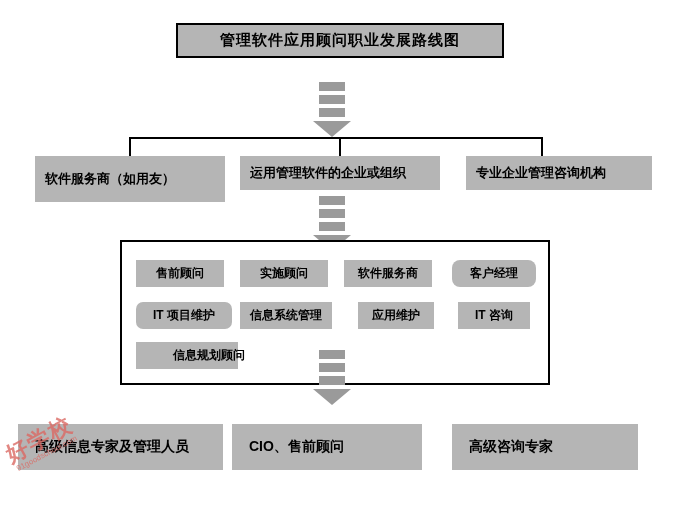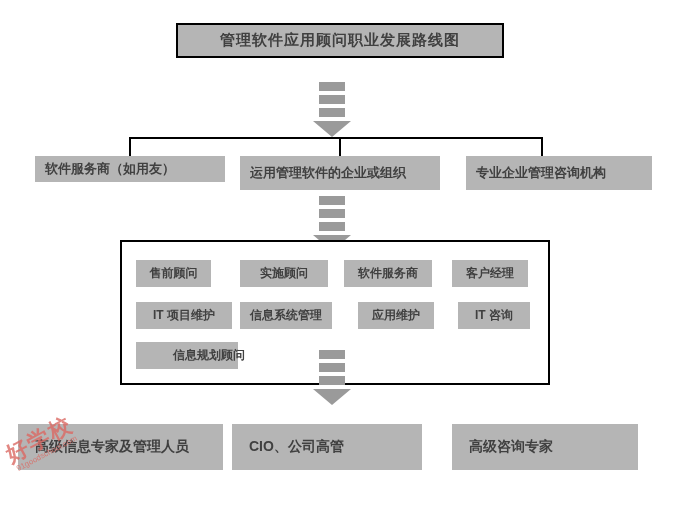--- a/index.html
+++ b/index.html
@@ -1,19 +1,19 @@
 <!DOCTYPE html>
 <html><head>
 <meta charset="utf-8">
 <style>
   html,body{margin:0;padding:0;}
   body{background:#ffffff;font-family:"Liberation Sans","DejaVu Sans",sans-serif;}
   .canvas{position:relative;width:678px;height:505px;background:#ffffff;overflow:hidden;}
 
-  .gbox{position:absolute;background:#b5b5b5;color:#404040;font-weight:bold;
+  .gbox{position:absolute;background:#b5b5b5;color:#000000;font-weight:bold;
         display:flex;align-items:center;box-sizing:border-box;white-space:nowrap;}
   .title-box{border:2px solid #000;justify-content:center;font-size:15px;letter-spacing:1px;}
   .lvl1{font-size:13px;padding-left:10px;}
   .pos{font-size:12px;justify-content:center;}
   .lvl3{font-size:14px;padding-left:17px;}
 
   .line{position:absolute;background:#000;}
   .container-box{position:absolute;border:2px solid #000;background:#ffffff;box-sizing:border-box;}
 
   .arrow{position:absolute;display:flex;flex-direction:column;align-items:center;width:38px;}
@@ -38,54 +38,54 @@
     <span class="bar"></span>
     <span class="bar"></span>
     <span class="tri"></span>
   </div>
 
   <div class="line" style="left:129px;top:137px;width:414px;height:2px;"></div>
   <div class="line" style="left:129px;top:137px;width:2px;height:19px;"></div>
   <div class="line" style="left:339px;top:137px;width:2px;height:19px;"></div>
   <div class="line" style="left:541px;top:137px;width:2px;height:19px;"></div>
 
-  <div class="gbox lvl1" style="left:35px;top:156px;width:190px;height:26px;">软件服务商（如用友）</div>
+  <div class="gbox lvl1" style="left:35px;top:156px;width:190px;height:46px;">软件服务商（如用友）</div>
   <div class="gbox lvl1" style="left:240px;top:156px;width:200px;height:34px;">运用管理软件的企业或组织</div>
   <div class="gbox lvl1" style="left:466px;top:156px;width:186px;height:34px;">专业企业管理咨询机构</div>
 
   <div class="arrow" style="left:313px;top:196px;">
     <span class="bar"></span>
     <span class="bar"></span>
     <span class="bar"></span>
     <span class="tri"></span>
   </div>
 
   <div class="container-box" style="left:120px;top:240px;width:430px;height:145px;"></div>
 
-  <div class="gbox pos" style="left:136px;top:260px;width:75px;height:27px;">售前顾问</div>
+  <div class="gbox pos" style="left:136px;top:260px;width:88px;height:27px;">售前顾问</div>
   <div class="gbox pos" style="left:240px;top:260px;width:88px;height:27px;">实施顾问</div>
   <div class="gbox pos" style="left:344px;top:260px;width:88px;height:27px;">软件服务商</div>
-  <div class="gbox pos" style="left:452px;top:260px;width:76px;height:27px;">客户经理</div>
+  <div class="gbox pos" style="left:452px;top:260px;width:84px;height:27px;border-radius:8px;">客户经理</div>
 
-  <div class="gbox pos" style="left:136px;top:302px;width:96px;height:27px;">IT 项目维护</div>
+  <div class="gbox pos" style="left:136px;top:302px;width:96px;height:27px;border-radius:7px;">IT 项目维护</div>
   <div class="gbox pos" style="left:240px;top:302px;width:92px;height:27px;">信息系统管理</div>
   <div class="gbox pos" style="left:358px;top:302px;width:76px;height:27px;">应用维护</div>
   <div class="gbox pos" style="left:458px;top:302px;width:72px;height:27px;">IT 咨询</div>
 
   <div class="gbox pos" style="left:136px;top:342px;width:102px;height:27px;padding-left:44px;">信息规划顾问</div>
 
   <div class="arrow" style="left:313px;top:350px;">
     <span class="bar"></span>
     <span class="bar"></span>
     <span class="bar"></span>
     <span class="tri"></span>
   </div>
 
   <div class="gbox lvl3" style="left:18px;top:424px;width:205px;height:46px;">高级信息专家及管理人员</div>
-  <div class="gbox lvl3" style="left:232px;top:424px;width:190px;height:46px;">CIO、公司高管</div>
+  <div class="gbox lvl3" style="left:232px;top:424px;width:190px;height:46px;">CIO、售前顾问</div>
   <div class="gbox lvl3" style="left:452px;top:424px;width:186px;height:46px;">高级咨询专家</div>
 
   <div class="watermark">
     <div class="wm-name">好学校</div>
     <div class="wm-url">91goodschool.com</div>
   </div>
 
 </div>
 
 </body></html>

